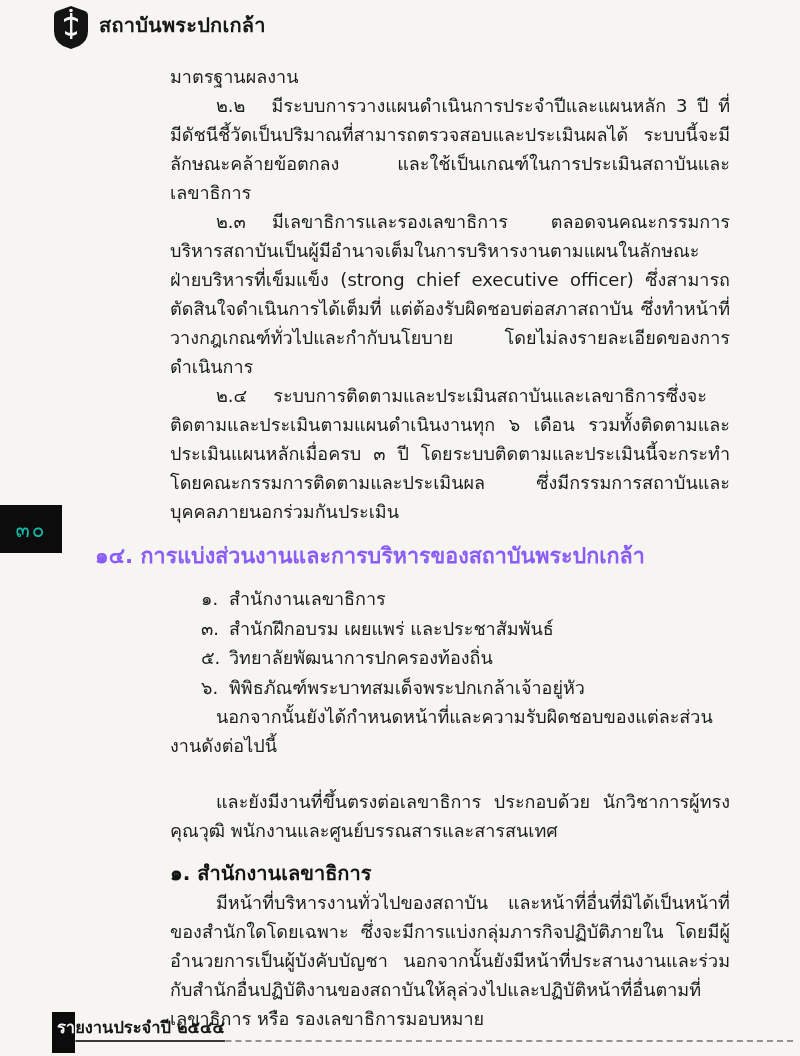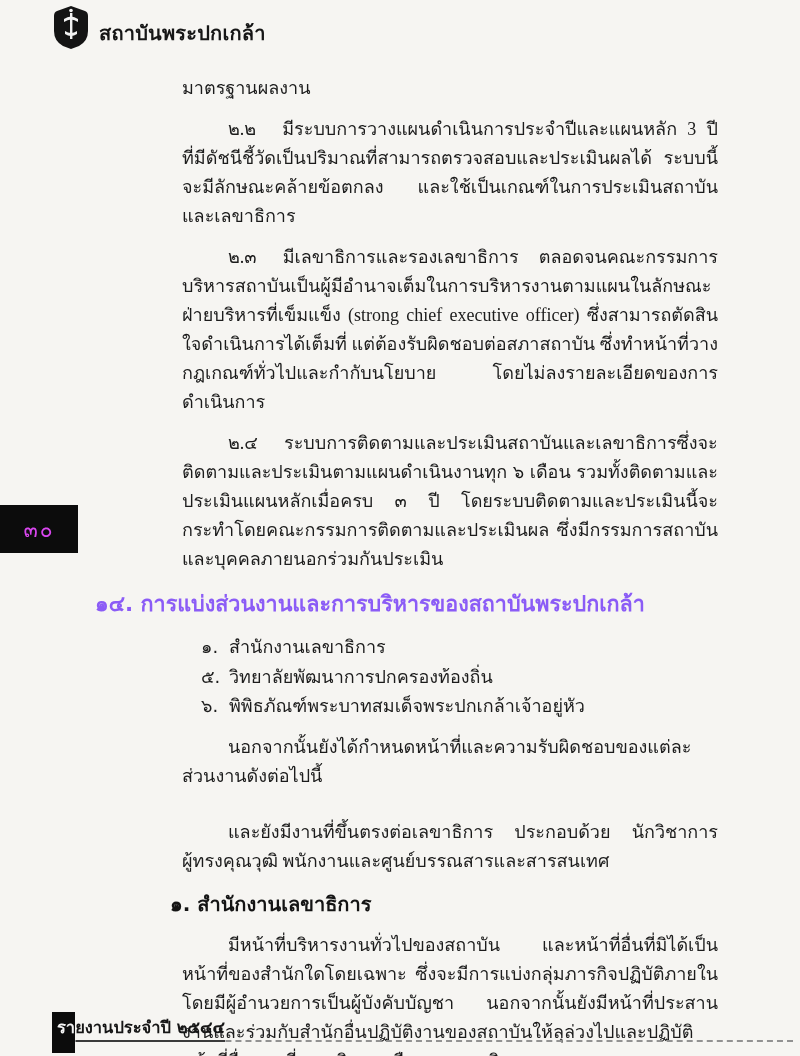--- a/index.html
+++ b/index.html
@@ -7,55 +7,55 @@
     width:800px;height:1056px;
     background:#f6f5f2;
     font-family:"DejaVu Sans","Liberation Sans",sans-serif;
     color:#1c1c1c;
     position:relative;
     overflow:hidden;
   }
   .page{position:relative;width:800px;height:1056px;}
 
   
-  .brand{position:absolute;top:5px;left:50px;display:flex;align-items:flex-end;gap:7px;}
+  .brand{position:absolute;top:5px;left:50px;display:flex;align-items:flex-start;gap:7px;}
   .seal{width:42px;height:44px;display:block;}
   .brand-name{
     font-size:20px;font-weight:bold;color:#161616;letter-spacing:0.2px;
     padding-top:4px;
   }
 
   
   .content{
     position:absolute;top:62px;left:170px;width:560px;
     font-size:18px;line-height:29px;color:#1c1c1c;
   }
-  .content p{margin:12px;text-align:justify;font-family:Liberation Serif, serif;}
+  .content p{margin:0;text-align:justify;}
   .standards-heading{margin:0 0 0 0;}
   .pnum{padding-left:46px;padding-right:26px;white-space:nowrap;}
   .indent-para{text-indent:46px;}
 
   .section-heading{
     margin:15px 0 13px -75px;
     font-size:21.5px;font-weight:bold;color:#8b5cf6;
     text-align:left;line-height:30px;
   }
   .division-list{list-style:none;margin:0;padding:0 0 0 31px;}
   .division-list li{line-height:29.5px;}
   .li-num{display:inline-block;width:28px;}
   .after-list{margin-top:27px !important;}
   .sub-heading{
     margin:13px 0 0 0;
     font-size:20px;font-weight:bold;color:#141414;line-height:30px;text-align:left;
   }
 
   
   .page-badge{
-    position:absolute;left:0;top:505px;width:78px;height:48px;
-    background:#0c0c0c;color:#d946ef;
+    position:absolute;left:0;top:505px;width:62px;height:48px;
+    background:#0c0c0c;color:#14b8a6;
     display:flex;align-items:center;justify-content:center;
     font-size:21px;letter-spacing:2px;
   }
 
   
   .footer-bar{
     position:absolute;left:52px;top:1012px;width:23px;height:41px;background:#0c0c0c;
   }
   .footer-dashes{
     position:absolute;left:75px;top:1028px;width:718px;height:12px;
@@ -95,20 +95,21 @@
 
     <p><span class="pnum">๒.๓</span><span>มีเลขาธิการและรองเลขาธิการ ตลอดจนคณะกรรมการบริหารสถาบันเป็นผู้มีอำนาจเต็มในการบริหารงานตามแผนในลักษณะฝ่ายบริหารที่เข็มแข็ง (strong chief executive officer) ซึ่งสามารถตัดสินใจดำเนินการได้เต็มที่ แต่ต้องรับผิดชอบต่อสภาสถาบัน ซึ่งทำหน้าที่วางกฎเกณฑ์ทั่วไปและกำกับนโยบาย โดยไม่ลงรายละเอียดของการดำเนินการ</span></p>
 
     <p><span class="pnum">๒.๔</span><span>ระบบการติดตามและประเมินสถาบันและเลขาธิการซึ่งจะติดตามและประเมินตามแผนดำเนินงานทุก ๖ เดือน รวมทั้งติดตามและประเมินแผนหลักเมื่อครบ ๓ ปี โดยระบบติดตามและประเมินนี้จะกระทำโดยคณะกรรมการติดตามและประเมินผล ซึ่งมีกรรมการสถาบันและบุคคลภายนอกร่วมกันประเมิน</span></p>
 
     <h2 class="section-heading">๑๔. การแบ่งส่วนงานและการบริหารของสถาบันพระปกเกล้า</h2>
 
 
     <ul class="division-list">
       <li><span class="li-num">๑.</span><span>สำนักงานเลขาธิการ</span></li>
+      <li><span class="li-num">๓.</span><span>สำนักฝึกอบรม เผยแพร่ และประชาสัมพันธ์</span></li>
       <li><span class="li-num">๕.</span><span>วิทยาลัยพัฒนาการปกครองท้องถิ่น</span></li>
       <li><span class="li-num">๖.</span><span>พิพิธภัณฑ์พระบาทสมเด็จพระปกเกล้าเจ้าอยู่หัว</span></li>
     </ul>
 
     <p class="indent-para">นอกจากนั้นยังได้กำหนดหน้าที่และความรับผิดชอบของแต่ละส่วนงานดังต่อไปนี้</p>
 
     <p class="indent-para after-list">และยังมีงานที่ขึ้นตรงต่อเลขาธิการ ประกอบด้วย นักวิชาการผู้ทรงคุณวุฒิ พนักงานและศูนย์บรรณสารและสารสนเทศ</p>
 
     <h3 class="sub-heading">๑. สำนักงานเลขาธิการ</h3>
 

